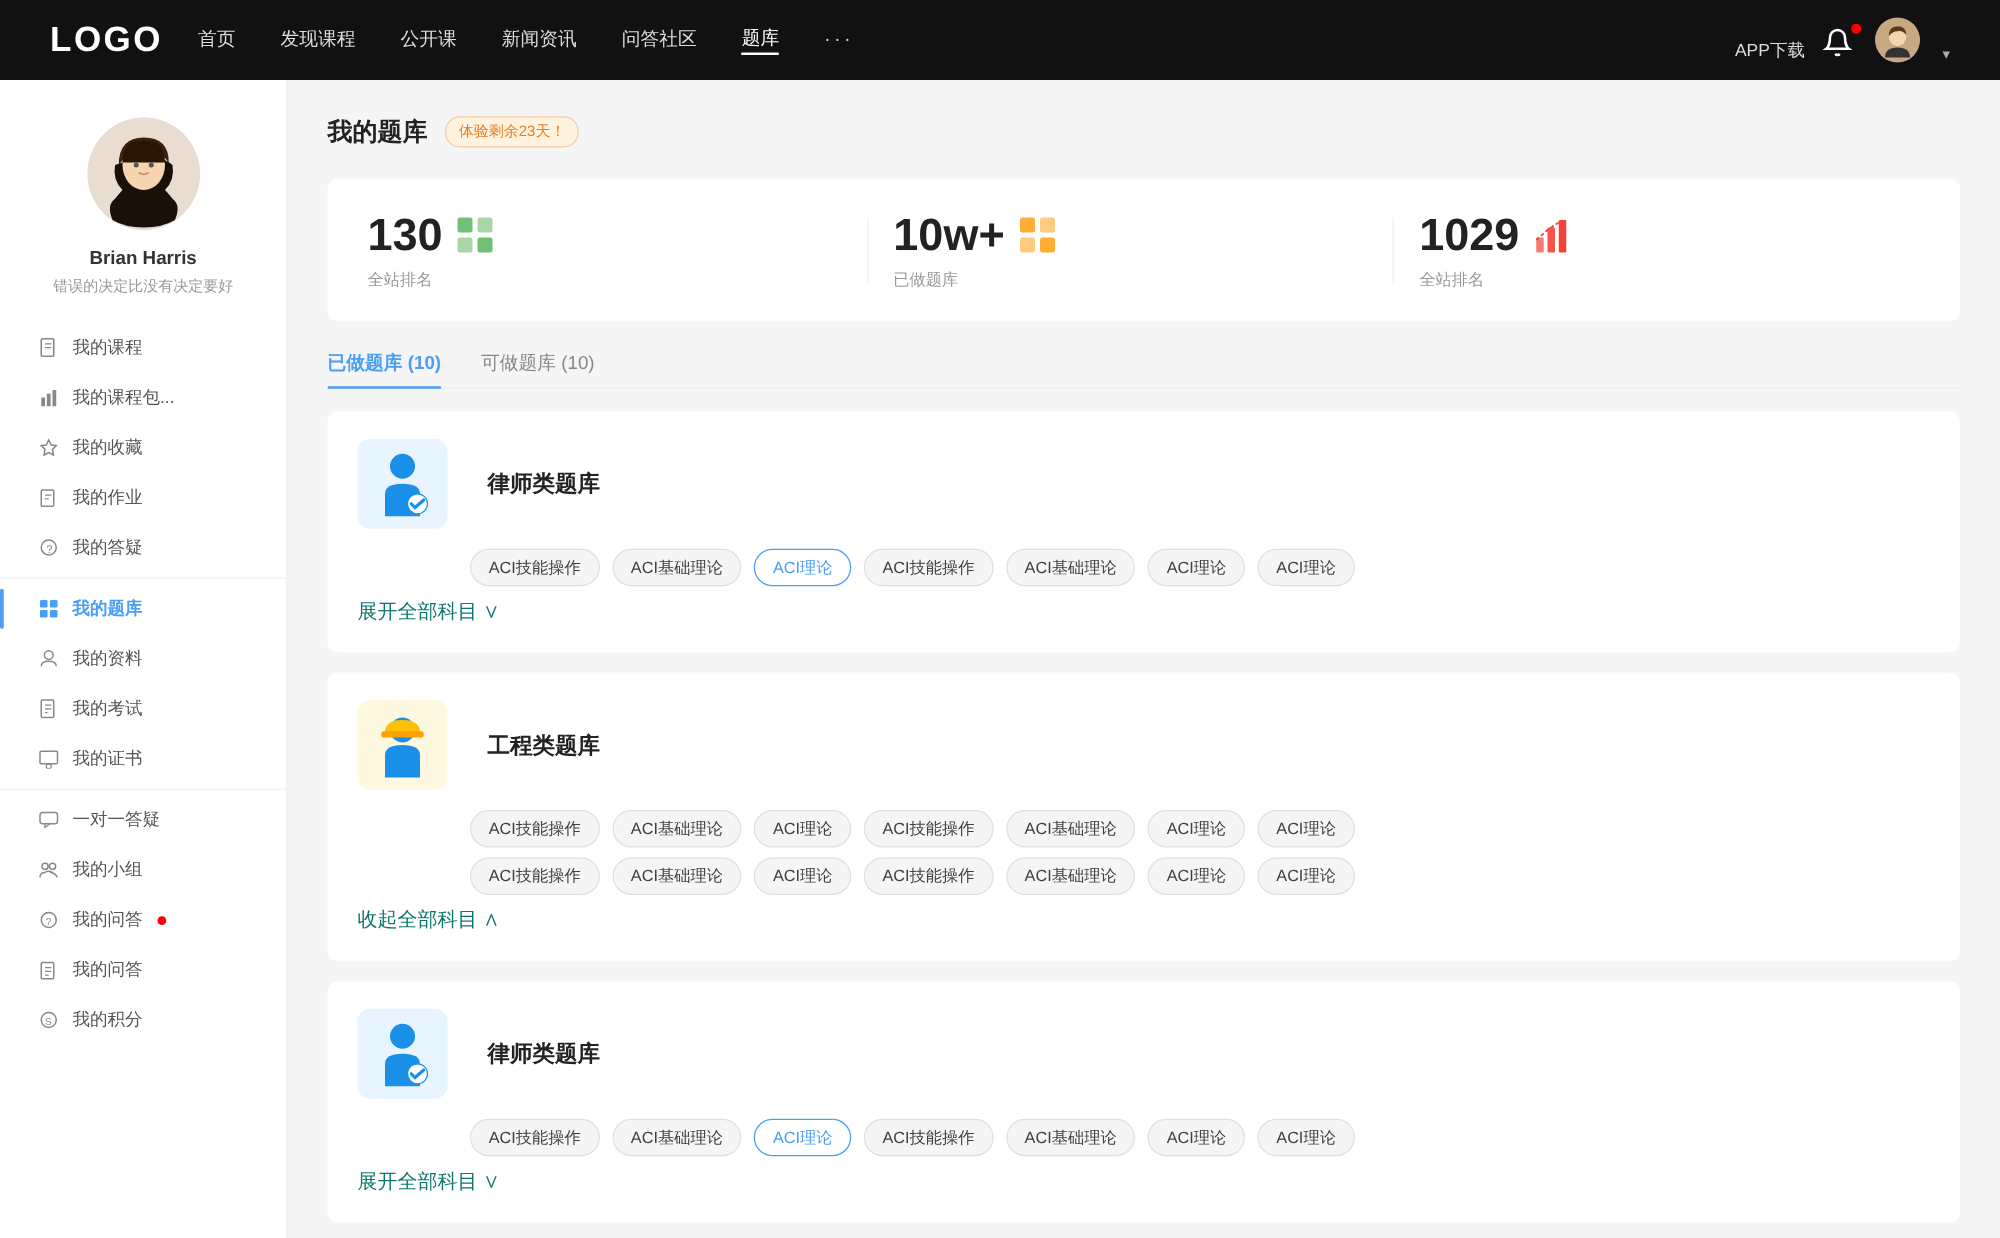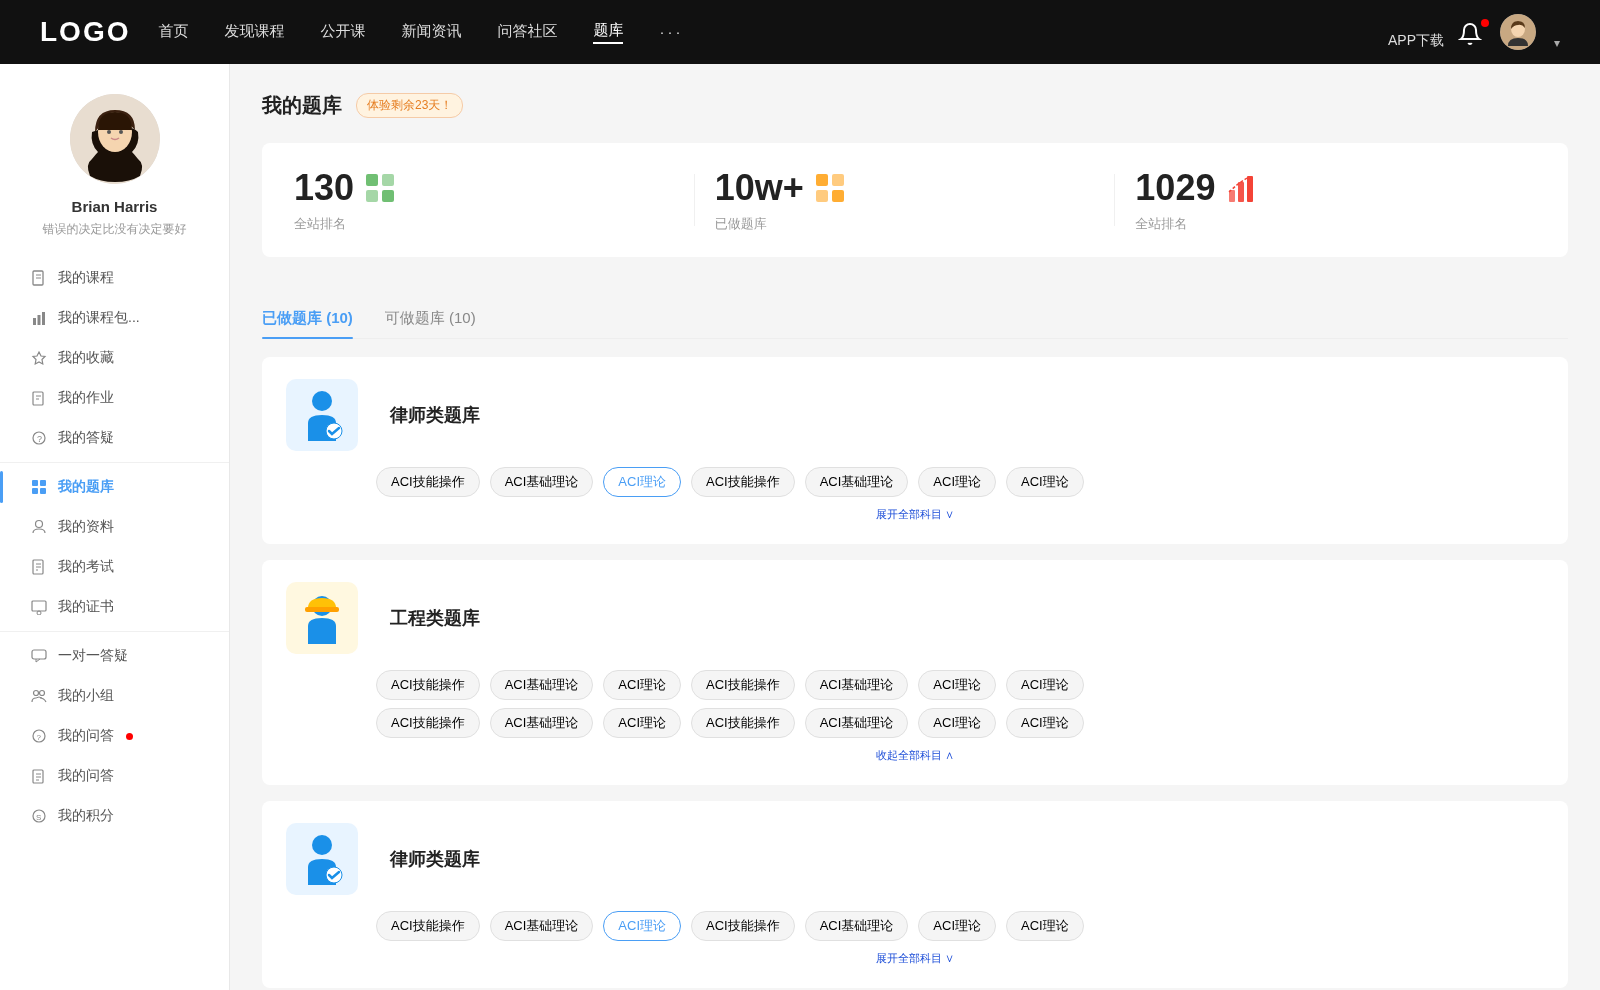--- a/index.html
+++ b/index.html
@@ -235,21 +235,20 @@
       margin-bottom: 18px;
       border-bottom: 1px solid #eee;
       padding-bottom: 0;
     }
     .tab-item {
       font-size: 15px;
       color: #888;
       padding-bottom: 10px;
       cursor: pointer;
       position: relative;
-      margin-top: 28px;
     }
     .tab-item.active {
       color: #4a9ef5;
       font-weight: 600;
     }
     .tab-item.active::after {
       content: '';
       position: absolute;
       bottom: -1px; left: 0; right: 0;
       height: 2px;
@@ -285,34 +284,34 @@
     .qbank-tags {
       display: flex;
       flex-wrap: wrap;
       gap: 10px;
       margin-left: 90px;
     }
     .tag {
       padding: 5px 14px;
       border-radius: 20px;
       font-size: 13px;
-      color: #000000;
+      color: #404040;
       background: #f5f5f5;
       border: 1px solid #e0e0e0;
       cursor: pointer;
     }
     .tag.active-tag {
       color: #4a9ef5;
       background: #fff;
       border-color: #4a9ef5;
     }
     .qbank-expand {
-      text-align: center;
-      font-size: 11px;
-      color: #1d4ed8;
+      text-align: left;
+      font-size: 16px;
+      color: #0f766e;
       margin-top: 10px;
       cursor: pointer;
     }
 
     
     .qbank-tags-row2 {
       margin-left: 90px;
       display: flex;
       flex-wrap: wrap;
       gap: 10px;

